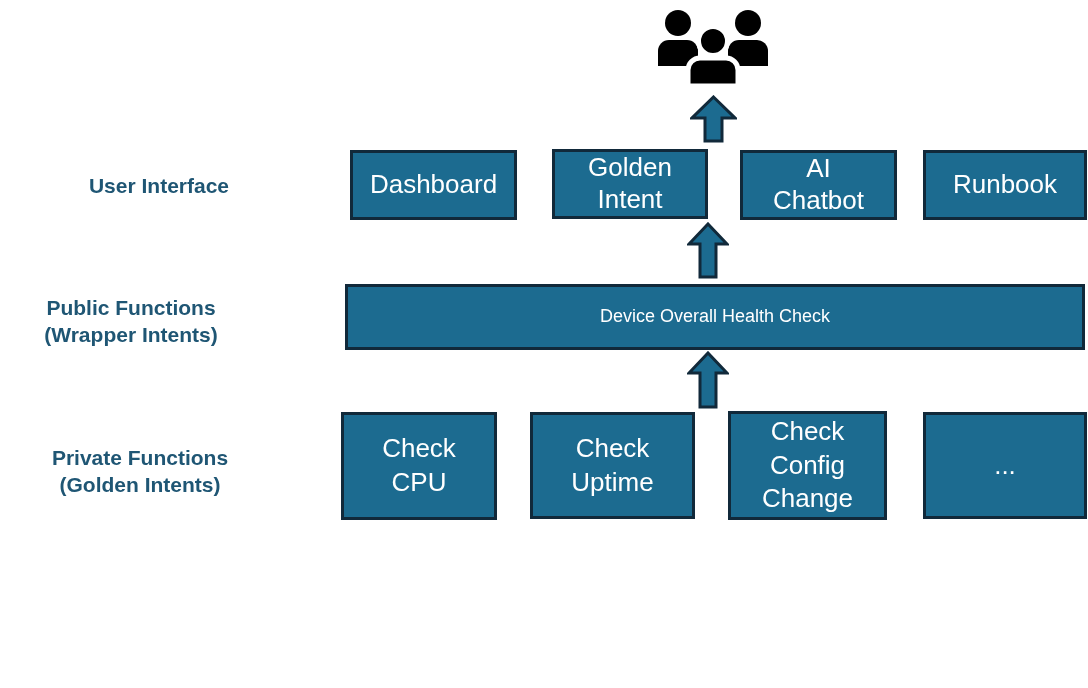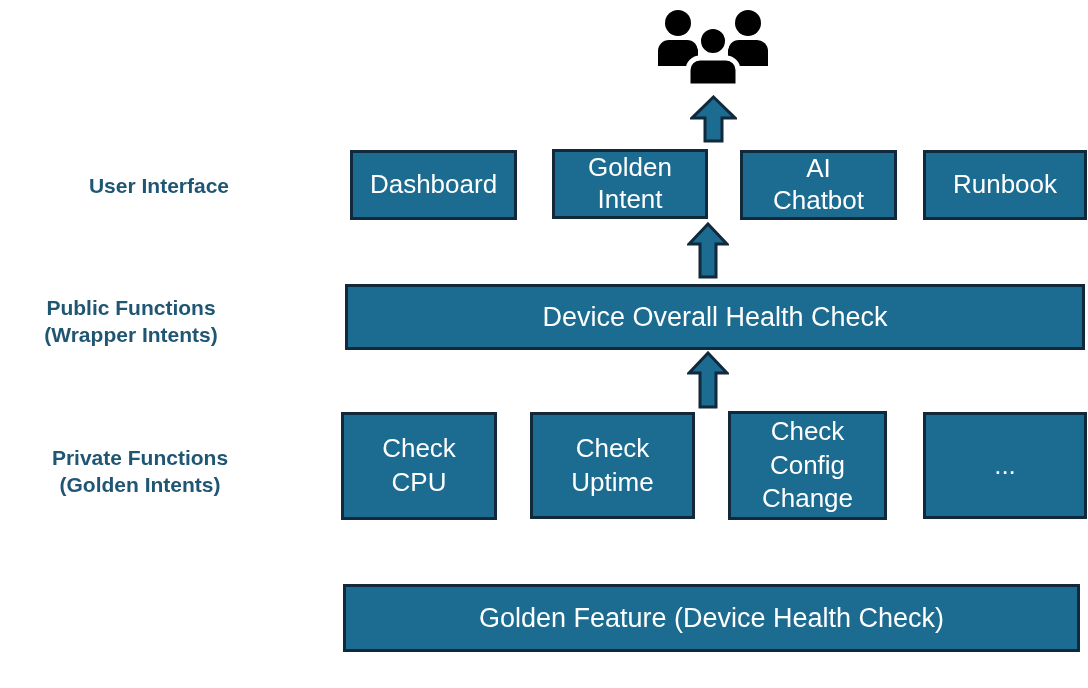--- a/index.html
+++ b/index.html
@@ -24,21 +24,21 @@
     border: 3px solid #11293A;
     color: #ffffff;
     display: flex;
     align-items: center;
     justify-content: center;
     text-align: center;
     font-size: 26px;
     line-height: 1.22;
     white-space: pre-line;
   }
-  .dbox.wide { font-size: 27px; }
+  .dbox.wide { font-size: 18px; }
   .dbox.row3 { line-height: 1.3; }
 
   
   .row-label {
     position: absolute;
     left: 0;
     width: 262px;
     color: #1F5674;
     font-weight: bold;
     font-size: 21px;
@@ -103,15 +103,14 @@
 
   <div class="dbox row3" style="left:530px; top:412px; width:165px; height:107px;">Check
 Uptime</div>
 
   <div class="dbox row3" style="left:728px; top:411px; width:159px; height:109px;">Check
 Config
 Change</div>
 
   <div class="dbox row3" style="left:923px; top:412px; width:164px; height:107px;">...</div>
 
-  <div class="dbox wide" style="left:343px; top:584px; width:737px; height:68px;">Golden Feature (Device Health Check)</div>
 
 </div>
 
 </body></html>

